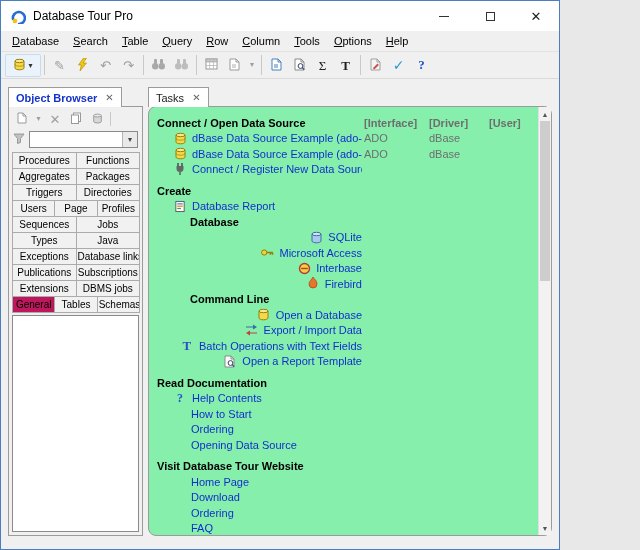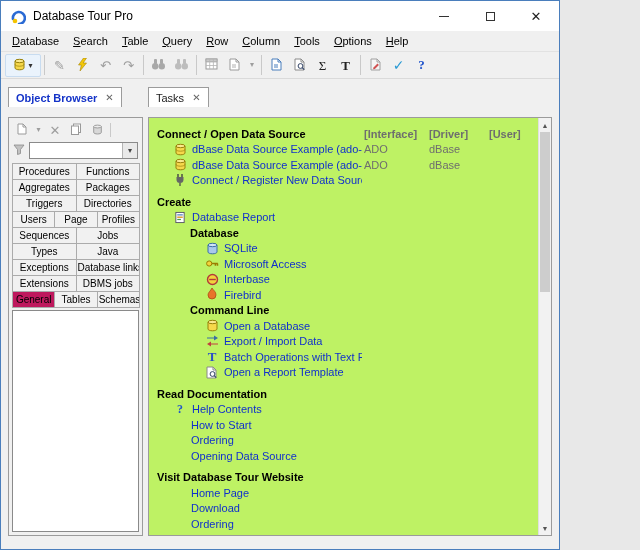--- a/index.html
+++ b/index.html
@@ -36,32 +36,32 @@
   .glyph.small { font-size:8px; }
   .glyph.dark { color:#222; }
   .serif { font-family:"Liberation Serif","DejaVu Serif",serif; }
   .bold { font-weight:bold; }
   .chev { font-size:8px; color:#333; }
   .check-glyph { color:#2a9ad4; font-weight:bold; font-size:14px; }
   .helpq-glyph { color:#2255cc; font-weight:bold; font-size:13px; font-family:"Liberation Serif","DejaVu Serif",serif; }
 
   
   .main { flex:1; display:flex; padding:6px 7px 0 7px; gap:5px; min-height:0; }
-  .pane { display:flex; flex-direction:column; min-width:0;gap:11px; }
+  .pane { display:flex; flex-direction:column; min-width:0; }
   .left-pane { width:135px; flex:none; }
   .right-pane { flex:1; }
   .tabbar { height:21px; display:flex; align-items:flex-end; flex:none; }
   .tab { background:#fff; border:1px solid #9b9b9b; border-bottom:none; height:20px;
          display:flex; align-items:center; padding:0 7px; gap:8px; position:relative; z-index:2; margin-bottom:-1px; }
   .tab-label.ob { color:#1433c8; font-weight:bold; }
   .tab-label.tk { color:#222; }
   .tab-close { color:#666; font-size:10px; line-height:1; }
   .pane-body { flex:1; border:1px solid #9b9b9b; min-height:0; position:relative; z-index:1; }
   .left-body { background:#f0f0f0; display:flex; flex-direction:column; }
-  .right-body { background:#bef264; display:flex; }
+  .right-body { background:#86efac; display:flex;border-radius:8px; }
 
   
   .ob-toolbar { height:22px; display:flex; align-items:center; padding:2px 3px 0 3px; gap:1px; flex:none; }
   .sbtn { width:20px; height:18px; display:flex; align-items:center; justify-content:center; }
   .sbtn.narrow { width:11px; }
   .ssep { width:1px; height:14px; background:#c9c9c9; margin:0 2px; }
   .filter-row { height:22px; display:flex; align-items:center; padding:2px 4px 3px 4px; gap:4px; flex:none; }
   .combo { flex:1; height:17px; background:#fff; border:1px solid #8a8a8a; display:flex; align-items:stretch; }
   .combo-value { flex:1; padding-left:3px; font-size:10px; display:flex; align-items:center; }
   .combo-btn { width:15px; background:#e9e9e9; border-left:1px solid #b4b4b4;
@@ -79,21 +79,21 @@
   .tasks-content { flex:1; padding:8px 0 0 8px; overflow:hidden; }
   .trow { display:flex; align-items:center; height:15.5px; white-space:nowrap; }
   .trow.gap { margin-top:6px; }
   .lcell { width:205px; flex:none; display:flex; align-items:center; gap:5px; overflow:hidden; }
   .sech { font-weight:bold; color:#000; }
   .colh { font-weight:bold; color:#6e6e6e; padding-left:2px; flex:none; }
   .ci { width:65px; } .cd { width:60px; } .cu { width:50px; }
   .cval { color:#6e6e6e; padding-left:2px; flex:none; }
   .ind1 { padding-left:16px; }
   .sub  { padding-left:33px; }
-  .ind2 { padding-left:48px; }
+  .ind2 { padding-left:48px;justify-content:flex-end; }
   .ind1t{ padding-left:34px; }
   .tlink { color:#1030cc; cursor:pointer; text-decoration:none; }
   .ticon { width:14px; flex:none; display:flex; justify-content:center; align-items:center; }
   .gT { color:#2a50c8; font-family:"Liberation Serif","DejaVu Serif",serif; font-weight:bold; font-size:13px; line-height:1; }
   .gQ { color:#2255cc; font-weight:bold; font-size:12px; line-height:1;
         font-family:"Liberation Serif","DejaVu Serif",serif; }
 
   
   .vscroll { width:13px; flex:none; background:#f2f2f2; border-left:1px solid #e0e0e0;
              display:flex; flex-direction:column; }
@@ -338,20 +338,24 @@
           </div>
           <div class="cat-row">
             <div class="cat-btn">Types</div>
             <div class="cat-btn">Java</div>
           </div>
           <div class="cat-row">
             <div class="cat-btn">Exceptions</div>
             <div class="cat-btn">Database links</div>
           </div>
           <div class="cat-row">
+            <div class="cat-btn">Publications</div>
+            <div class="cat-btn">Subscriptions</div>
+          </div>
+          <div class="cat-row">
             <div class="cat-btn">Extensions</div>
             <div class="cat-btn">DBMS jobs</div>
           </div>
           <div class="cat-row">
             <div class="cat-btn selected">General</div>
             <div class="cat-btn">Tables</div>
             <div class="cat-btn">Schemas</div>
           </div>
         </div>
 

